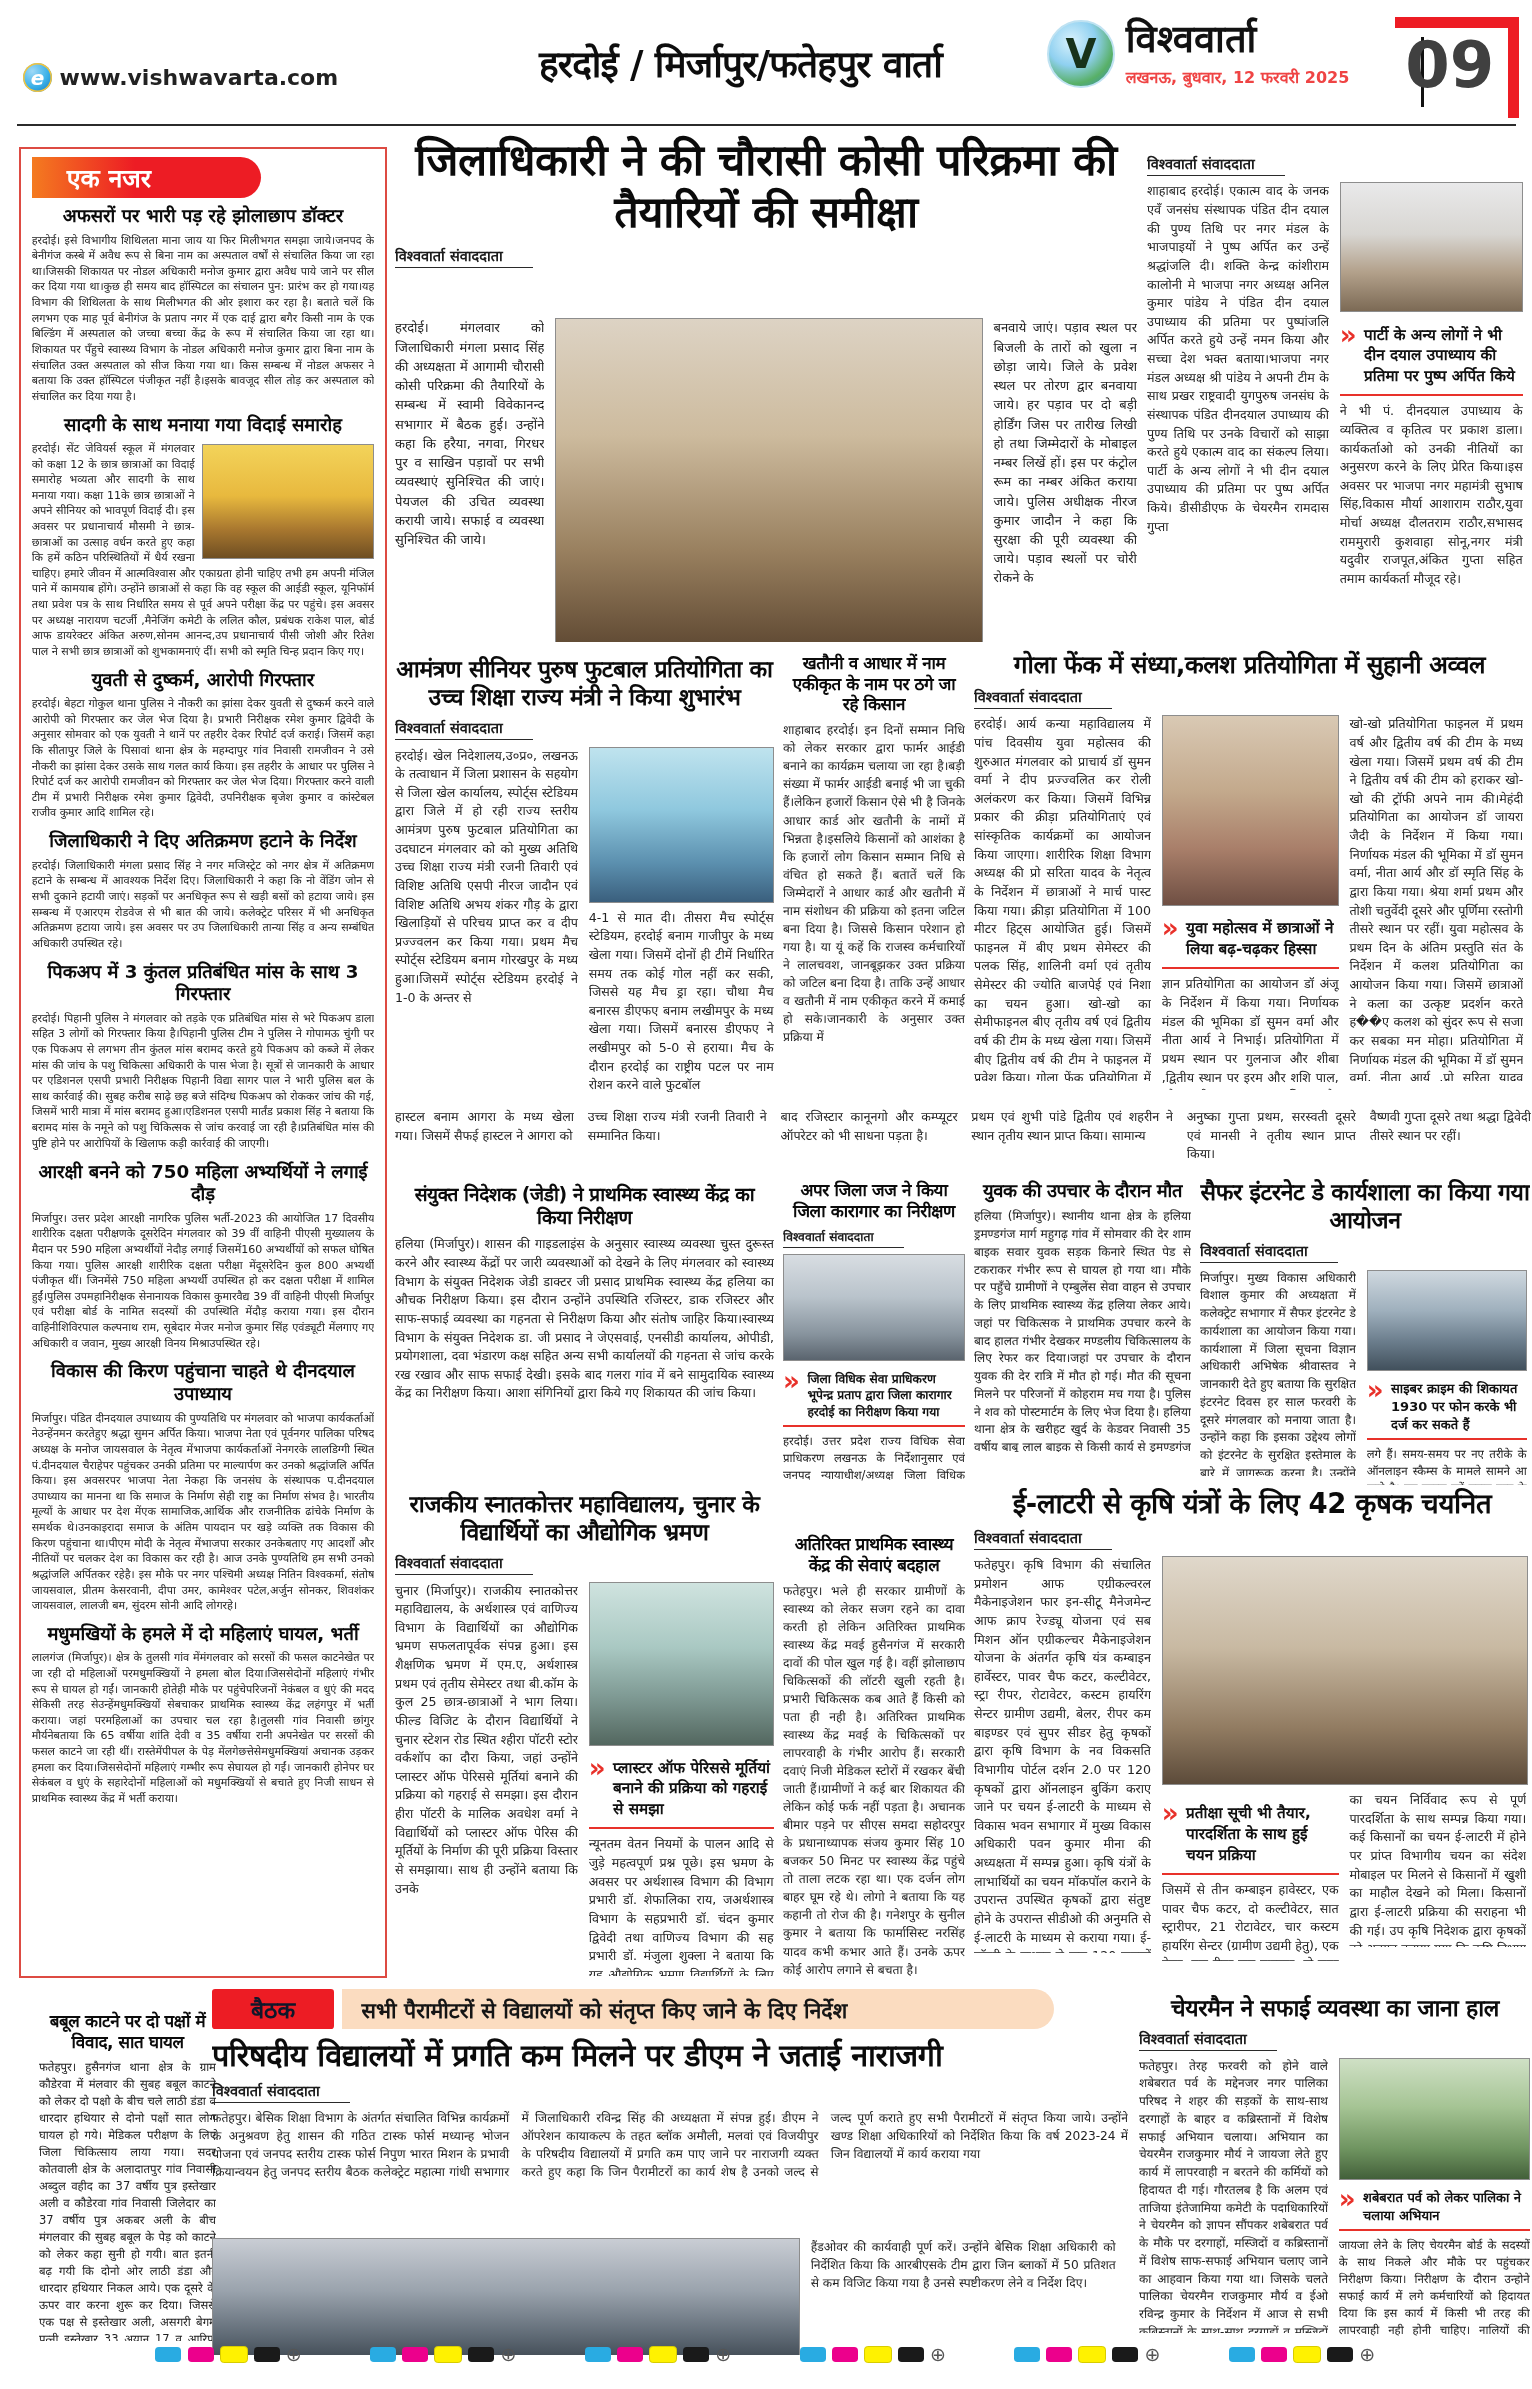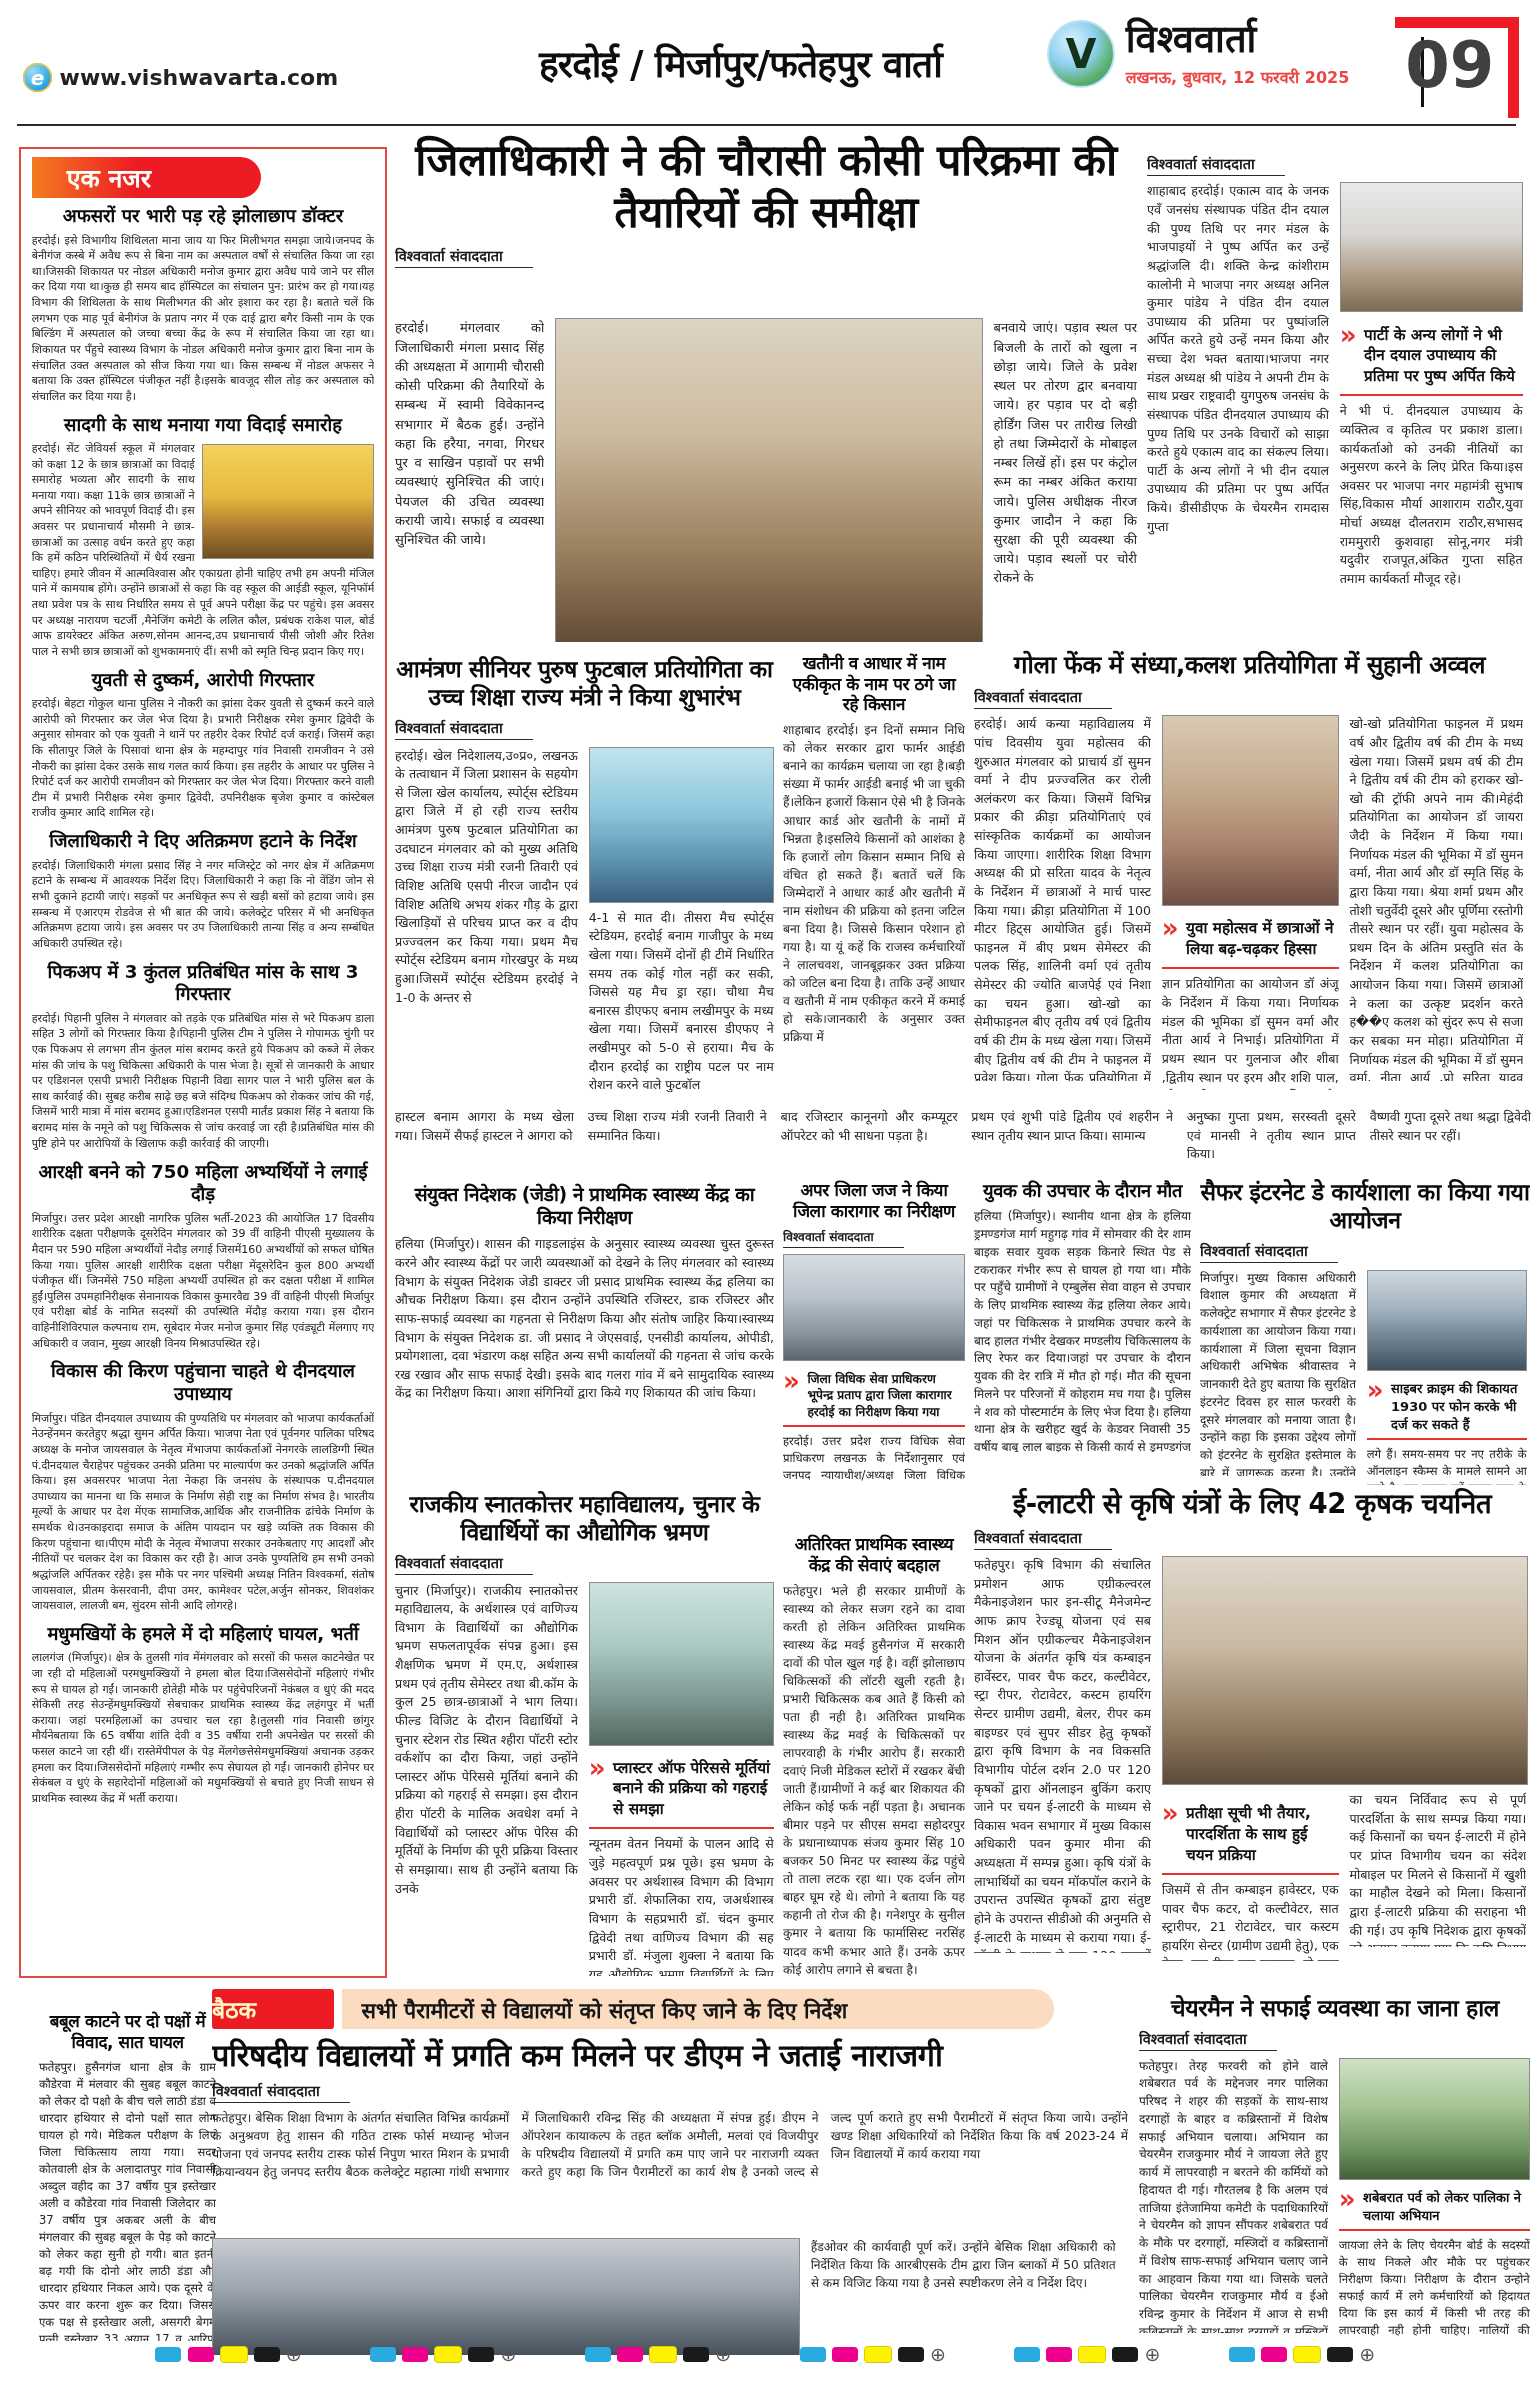--- a/index.html
+++ b/index.html
@@ -57,22 +57,22 @@
   .ph-tribute{background:linear-gradient(180deg,#e9e9ea,#d8d6d2 40%,#b2a08a 70%,#7c6a55);}
   .ph-football{background:linear-gradient(180deg,#bfe3ee,#8fc8de 40%,#5b8fae 75%,#3a5f7d);}
   .ph-festival{background:linear-gradient(180deg,#d9c9b4,#c3a98c 40%,#a97f6a 70%,#6f4f43);}
   .ph-jail{background:linear-gradient(180deg,#d8dde2,#b9c3cb 40%,#88949e 75%,#5a646e);}
   .ph-safer{background:linear-gradient(180deg,#cfd8df,#9fb0bd 40%,#6d7f8e 70%,#41505c);}
   .ph-tour{background:linear-gradient(180deg,#cfe3df,#a9c8c2 40%,#7f9a94 70%,#53675f);}
   .ph-lottery{background:linear-gradient(180deg,#e0d8cb,#c8b9a2 40%,#927c62 75%,#5c4b3a);}
   .ph-dm{background:linear-gradient(180deg,#c9cdd4,#9aa3ad 40%,#5f6a75 75%,#363f48);}
   .ph-clean{background:linear-gradient(180deg,#cfe0c5,#a5c494 40%,#6f9460 75%,#43603a);}
   
-  .baithak-box{background:#ed1c24;color:#fef9c3;font-weight:800;font-size:23px;
-    display:flex;align-items:center;justify-content:flex-start;width:122px;height:40px;border-radius:3.1px;}
+  .baithak-box{background:#ed1c24;color:#0f172a;font-weight:800;font-size:23px;
+    display:flex;align-items:center;justify-content:center;width:122px;height:40px;border-radius:3.1px;}
   .banner{background:#fbdcc0;border-radius:0 21.4px 21.4px 0;height:40px;display:flex;align-items:center;
     padding:0 20px;font-size:21.4px;font-weight:800;color:#151515;white-space:nowrap;overflow:hidden;}
   
   .marks{position:absolute;left:0;top:2345px;width:1533px;display:flex;justify-content:center;gap:66px;}
   .mgrp{display:flex;gap:6.1px;align-items:center;}
   .chip{width:26px;height:15.3px;border-radius:3.8px;}
   .c-cy{background:#29abe2;} .c-mg{background:#ec008c;} .c-yl{background:#fff200;border:0.8px solid #d8cc00;}
   .c-bk{background:#1a1a1a;}
   .reg{width:18.3px;height:18.3px;color:#555;font-size:19px;line-height:18.3px;}
   .reg::before{content:"⊕";}

